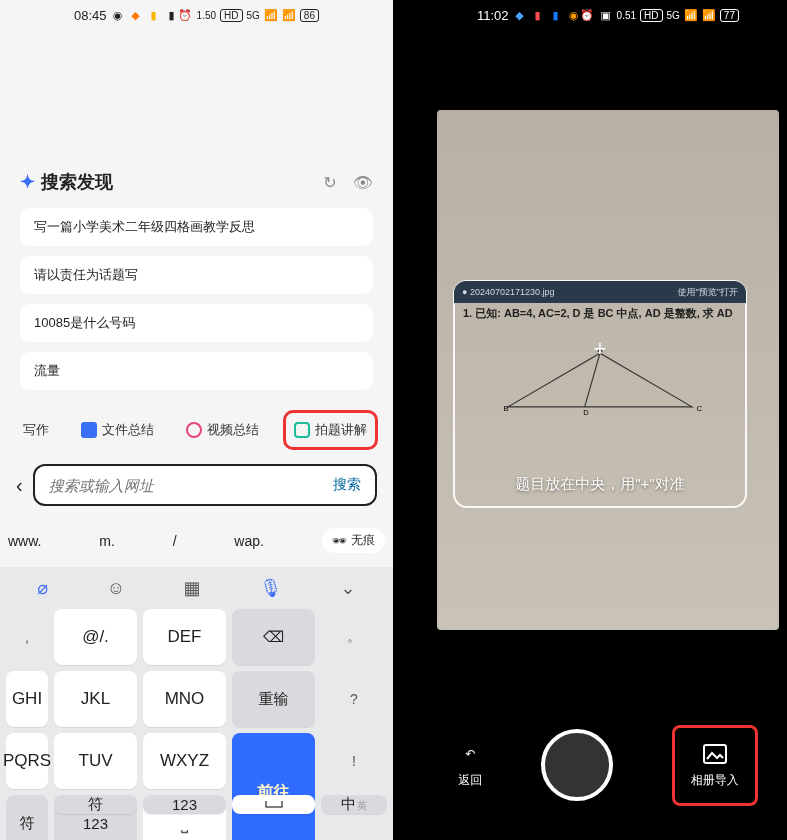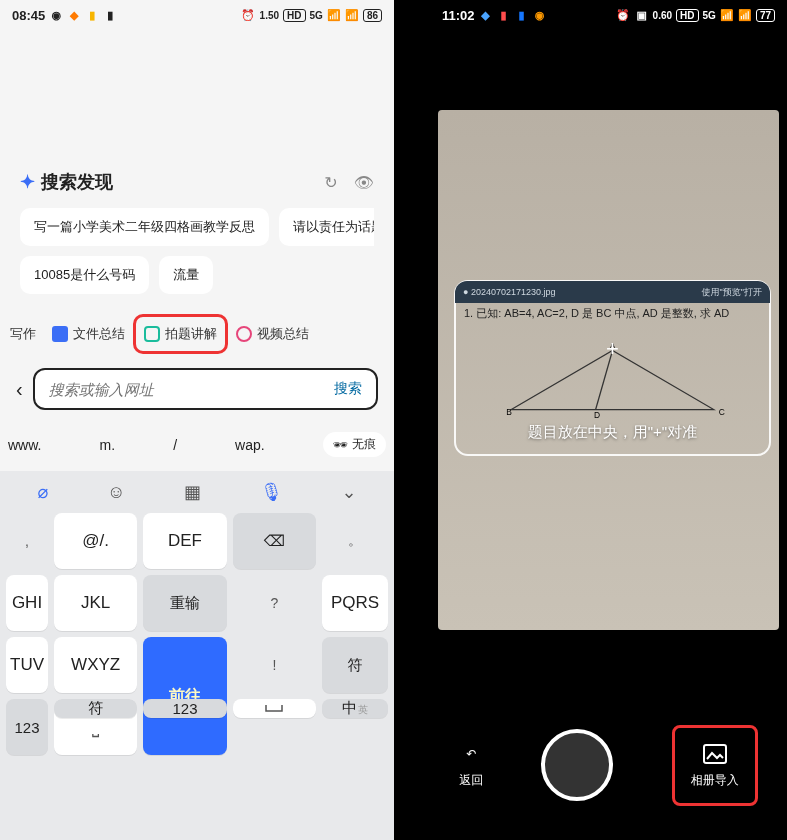--- a/index.html
+++ b/index.html
@@ -2,40 +2,40 @@
 <html><head>
 <meta charset="utf-8">
 <style>
 * { margin: 0; padding: 0; box-sizing: border-box; font-family: -apple-system, "PingFang SC", "Microsoft YaHei", sans-serif; }
 body { width: 787px; height: 840px; display: flex; background: #000; }
 .pane { position: relative; }
 .pane-left { width: 394px; background: #f5f5f5; display: flex; flex-direction: column; }
 .pane-right { width: 393px; background: #000; display: flex; flex-direction: column; margin-left: 36px; }
 
 
-.status-bar { display: flex; align-items: center; justify-content: space-between; padding: 4px 12px; height: 30px; font-size: 13px; font-weight: 700; }
+.status-bar { display: flex; align-items: center; justify-content: center; padding: 4px 12px; height: 30px; font-size: 13px; font-weight: 400; }
 .status-left { display: flex; align-items: center; gap: 4px; }
 .status-right { display: flex; align-items: center; gap: 4px; font-size: 10px; }
 .sb-icon { width: 14px; height: 14px; display: inline-flex; align-items: center; justify-content: center; font-size: 11px; }
 .sb-pill { border: 1px solid currentColor; border-radius: 3px; padding: 0 3px; font-size: 10px; }
 
 .pane-left .status-bar { color: #222; }
 .pane-right .status-bar { color: #fff; }
 
 
 .left-spacer { height: 140px; }
 .discover { padding: 0 20px; }
 .discover-head { display: flex; align-items: center; justify-content: space-between; margin-bottom: 14px; }
 .discover-title { display: flex; align-items: center; gap: 6px; font-size: 18px; font-weight: 600; color: #222; }
 .sparkle { color: #3b6ef6; font-size: 18px; }
 .discover-actions { display: flex; gap: 16px; color: #888; font-size: 16px; }
-.chip-row { display: flex; gap: 10px; margin-bottom: 10px; overflow: hidden; }
+.chip-row { display: flex; gap: 10px; margin-bottom: 10px; overflow: hidden; flex-direction: column; }
 .chip { background: #fff; border-radius: 10px; padding: 10px 14px; font-size: 13px; color: #222; white-space: nowrap; flex-shrink: 0; }
 
-.action-tabs { display: flex; gap: 0; padding: 10px 2px 0; overflow: hidden; }
+.action-tabs { display: flex; gap: 16px; padding: 10px 15px 0; overflow: hidden; }
 .action-tab { display: flex; align-items: center; gap: 5px; padding: 8px 8px; font-size: 13px; color: #333; border-radius: 8px; white-space: nowrap; }
 .action-tab .ticon { width: 16px; height: 16px; display: inline-block; }
 .highlighted-tab { border: 3px solid #e33; border-radius: 10px; }
 .ic-blue { background: #3b6ef6; border-radius: 3px; }
 .ic-pink { border: 2px solid #e6457a; border-radius: 50%; }
 .ic-teal { border: 2px solid #1abc9c; border-radius: 4px; }
 
 .search-row { display: flex; align-items: center; gap: 10px; padding: 14px 16px 12px; }
 .back-lt { font-size: 20px; color: #222; }
 .search-box { flex: 1; display: flex; align-items: center; border: 2px solid #222; border-radius: 12px; padding: 10px 14px; background: #fff; }
@@ -54,25 +54,25 @@
 .kcell.func { background: #d8dadd; font-size: 15px; }
 .kcell.go { background: #2f6bff; color: #fef9c3; font-size: 16px; font-weight: 600; }
 .kcell.space { font-size: 18px; color:#555; }
 .lang { display:flex; align-items:baseline; gap:1px; }
 .lang .zh { font-size:15px; }
 .lang .en { font-size:10px; color:#999; }
 
 
 .cam-area { flex: 1; position: relative; background: #000; }
 .viewfinder { position: absolute; top: 80px; left: 8px; right: 8px; height: 520px; background: linear-gradient(#b8b0a4,#c9c2b6); border-radius: 4px; overflow: hidden; }
-.frame-overlay { position: absolute; top: 170px; left: 16px; right: 8px; height: 176px; border: 2px solid rgba(255,255,255,.9); border-radius: 14px; }
+.frame-overlay { position: absolute; top: 170px; left: 16px; right: 32px; height: 228px; border: 2px solid rgba(255,255,255,.9); border-radius: 14px; }
 .frame-header { position:absolute; top:-1px; left:-1px; right:-1px; height:22px; background:#2a3a4a; border-radius: 12px 12px 0 0; display:flex; align-items:center; padding:0 8px; font-size:9px; color:#cfd8e0; justify-content:space-between; }
 .triangle { position:absolute; top:58px; left:30px; right:30px; height:80px; }
 .tri-svg { width:100%; height:100%; }
-.problem-text { position:absolute; top:24px; left:8px; right:8px; font-size:11px; color:#222; }
+.problem-text { position:absolute; top:24px; left:8px; right:8px; font-size:11px; color:#222;font-weight:bold; }
 .plus-mark { position:absolute; top:54px; left:50%; transform:translateX(-50%); color:#fff; font-size:22px; font-weight:300; }
 .frame-hint { position:absolute; bottom:12px; left:0; right:0; text-align:center; color:#fff; font-size:15px; text-shadow:0 1px 3px rgba(0,0,0,.5); }
 
 .cam-bottom { height: 150px; background:#000; display:flex; align-items:center; justify-content:space-around; position: relative; }
 .cam-btn { display:flex; flex-direction:column; align-items:center; gap:6px; color:#fff; font-size:12px; }
 .cam-btn .cicon { width:24px; height:24px; display:flex; align-items:center; justify-content:center; }
 .shutter { width:72px; height:72px; border-radius:50%; border:4px solid #fff; background:#333; }
 .album-highlight { border:3px solid #e33; border-radius:8px; padding:14px 16px; }
 </style>
 </head>
@@ -122,27 +122,27 @@
   </div>
 
   <div class="action-tabs">
     <div class="action-tab">
       <span>写作</span>
     </div>
     <div class="action-tab">
       <span class="ticon ic-blue"></span>
       <span>文件总结</span>
     </div>
+    <div class="action-tab">
+      <span class="ticon ic-pink"></span>
+      <span>视频总结</span>
+    </div>
     <div class="action-tab highlighted-tab">
       <span class="ticon ic-teal"></span>
       <span>拍题讲解</span>
-    </div>
-    <div class="action-tab">
-      <span class="ticon ic-pink"></span>
-      <span>视频总结</span>
     </div>
   </div>
 
   <div class="search-row">
     <span class="back-lt">‹</span>
     <div class="search-box">
       <input class="search-input" placeholder="搜索或输入网址" style="">
       <span class="search-btn">搜索</span>
     </div>
   </div>
@@ -168,20 +168,21 @@
     </div>
     <div class="kb-grid">
       <div class="kcell side">,</div>
       <div class="kcell">@/.</div>
       <div class="kcell">DEF</div>
       <div class="kcell func">⌫</div>
 
       <div class="kcell side">。</div>
       <div class="kcell">GHI</div>
       <div class="kcell">JKL</div>
+      <div class="kcell">MNO</div>
       <div class="kcell func">重输</div>
 
       <div class="kcell side">?</div>
       <div class="kcell">PQRS</div>
       <div class="kcell">TUV</div>
       <div class="kcell">WXYZ</div>
       <div class="kcell go" style="grid-row: span 2">前往</div>
 
       <div class="kcell side">!</div>
       <div class="kcell func">符</div>
@@ -210,21 +211,21 @@
     <div class="status-left">
       <span>11:02</span>
       <span class="sb-icon" style="color:#4aa3ff">◆</span>
       <span class="sb-icon" style="color:#ff4d4d">▮</span>
       <span class="sb-icon" style="color:#1677ff">▮</span>
       <span class="sb-icon" style="color:#ff9a00">◉</span>
     </div>
     <div class="status-right">
       <span class="sb-icon">⏰</span>
       <span class="sb-icon">▣</span>
-      <span><span>0.60</span></span>
+      <span><span>0.51</span></span>
       <span class="sb-pill">HD</span>
       <span>5G</span>
       <span class="sb-icon">📶</span>
       <span class="sb-icon">📶</span>
       <span class="sb-pill">77</span>
     </div>
   </div>
 
   <div class="cam-area">
     <div class="viewfinder">

